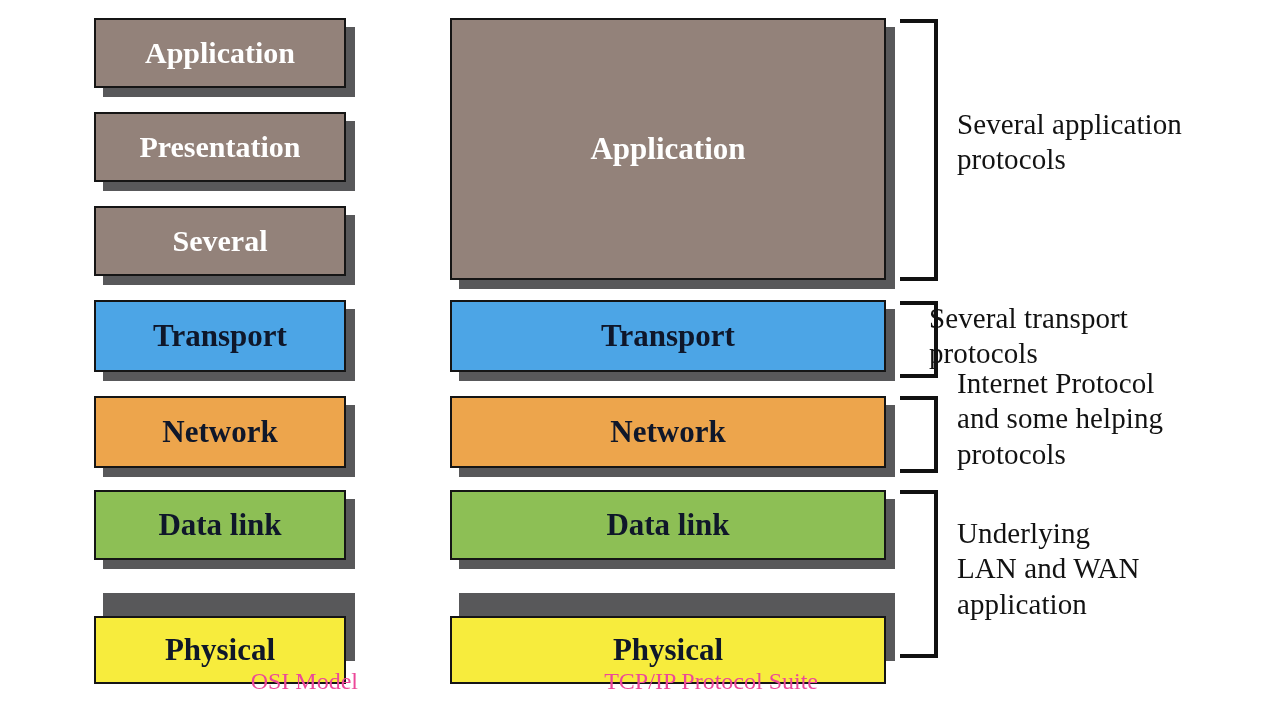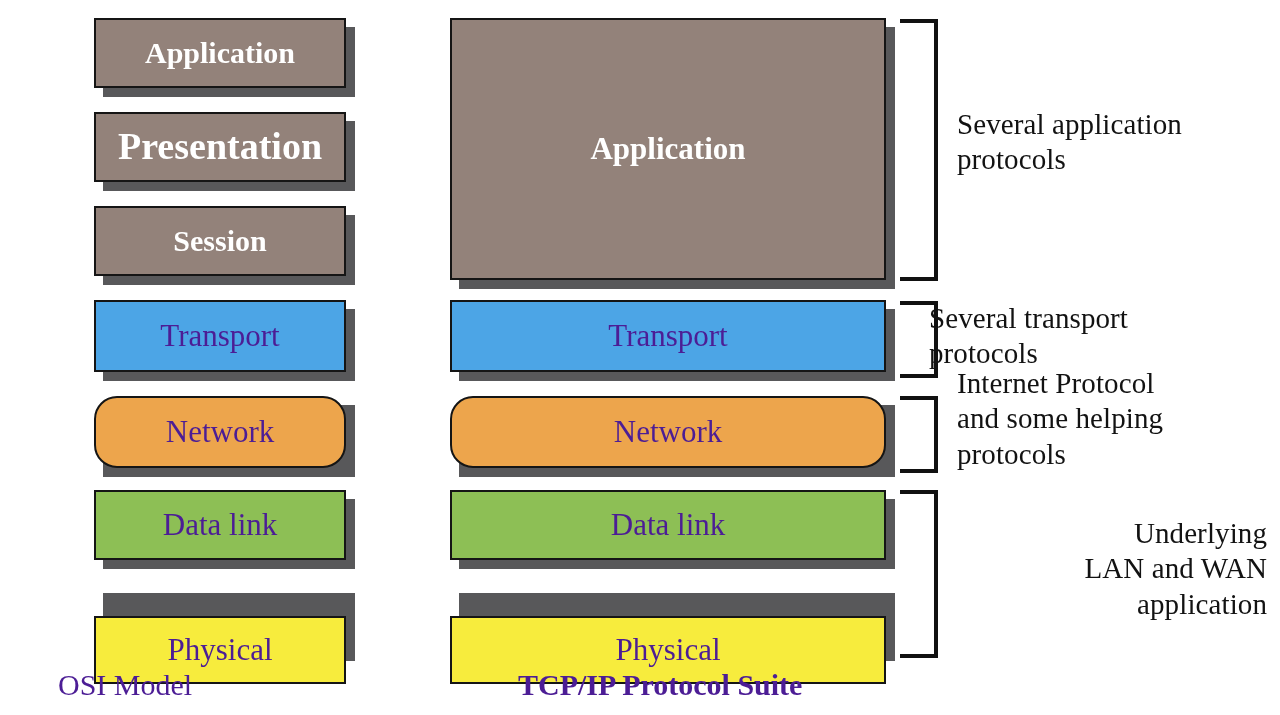--- a/index.html
+++ b/index.html
@@ -34,26 +34,26 @@
   }
   .layer-shadow {
     position: absolute;
     background: #58585a;
     z-index: 2;
   }
 
   
   .fill-taupe  { background: #93827a; }
   .fill-blue   { background: #4ca5e6; }
-  .fill-orange { background: #eda54c; border-radius: 23px; }
+  .fill-orange { background: #eda54c; }
   .fill-green  { background: #8dbf55; justify-content: center; }
   .fill-yellow { background: #f7ec3d; margin-top: 32px; }
 
   .text-white  { color: #ffffff; font-weight: bold; }
-  .text-black  { color: #4c1d95; font-weight: normal; }
+  .text-black  { color: #0f172a; font-weight: bold; }
 
   
   .bracket {
     position: absolute;
     z-index: 4;
   }
   .bracket .b-arm {
     position: absolute;
     left: 0;
     height: 4px;
@@ -76,48 +76,48 @@
     color: #121212;
     font-size: 29px;
     line-height: 1.22;
     letter-spacing: 0.1px;
     z-index: 5;
   }
 
   
   .caption {
     position: absolute;
-    color: #4c1d95;
-    font-size: 30px;
+    color: #ec4899;
+    font-size: 24px;
     white-space: nowrap;
-    text-align: left;
+    text-align: right;
     z-index: 5;
   }
 </style>
 </head>
 <body>
 
 <div id="canvas">
 
   <div class="layer-shadow" style="left:103px; top:27px; width:252px; height:70px;"></div>
   <div class="layer-shadow" style="left:103px; top:121px; width:252px; height:70px;"></div>
   <div class="layer-shadow" style="left:103px; top:215px; width:252px; height:70px;"></div>
   <div class="layer-shadow" style="left:103px; top:309px; width:252px; height:72px;"></div>
   <div class="layer-shadow" style="left:103px; top:405px; width:252px; height:72px;"></div>
   <div class="layer-shadow" style="left:103px; top:499px; width:252px; height:70px;"></div>
   <div class="layer-shadow" style="left:103px; top:593px; width:252px; height:68px;"></div>
 
   <div class="layer-box fill-taupe" style="left:94px; top:18px; width:252px; height:70px;">
     <span class="layer-label text-white" style="font-size:30px;">Application</span>
   </div>
   <div class="layer-box fill-taupe" style="left:94px; top:112px; width:252px; height:70px;">
-    <span class="layer-label text-white" style="font-size:38px;text-align:right;">Presentation</span>
+    <span class="layer-label text-white" style="font-size:30px;text-align:right;">Presentation</span>
   </div>
   <div class="layer-box fill-taupe" style="left:94px; top:206px; width:252px; height:70px;">
-    <span class="layer-label text-white" style="font-size:30px;">Session</span>
+    <span class="layer-label text-white" style="font-size:30px;">Several</span>
   </div>
   <div class="layer-box fill-blue" style="left:94px; top:300px; width:252px; height:72px;">
     <span class="layer-label text-black" style="font-size:31px;">Transport</span>
   </div>
   <div class="layer-box fill-orange" style="left:94px; top:396px; width:252px; height:72px;">
     <span class="layer-label text-black" style="font-size:31px;">Network</span>
   </div>
   <div class="layer-box fill-green" style="left:94px; top:490px; width:252px; height:70px;">
     <span class="layer-label text-black" style="font-size:31px;">Data link</span>
   </div>
@@ -180,22 +180,22 @@
     <div>Several transport</div>
     <div>protocols</div>
   </div>
 
   <div class="annotation" style="left:957px; top:366px; width:310px;">
     <div>Internet Protocol</div>
     <div>and some helping</div>
     <div>protocols</div>
   </div>
 
-  <div class="annotation" style="left:957px; top:516px; width:310px;text-align:right;">
+  <div class="annotation" style="left:957px; top:516px; width:310px;">
     <div>Underlying</div>
     <div>LAN and WAN</div>
     <div>application</div>
   </div>
 
   <div class="caption" style="left:58px; top:668px; width:300px;">OSI Model</div>
-  <div class="caption" style="left:518px; top:668px; width:300px;font-weight:bold;">TCP/IP Protocol Suite</div>
+  <div class="caption" style="left:518px; top:668px; width:300px;">TCP/IP Protocol Suite</div>
 
 </div>
 
 </body></html>

